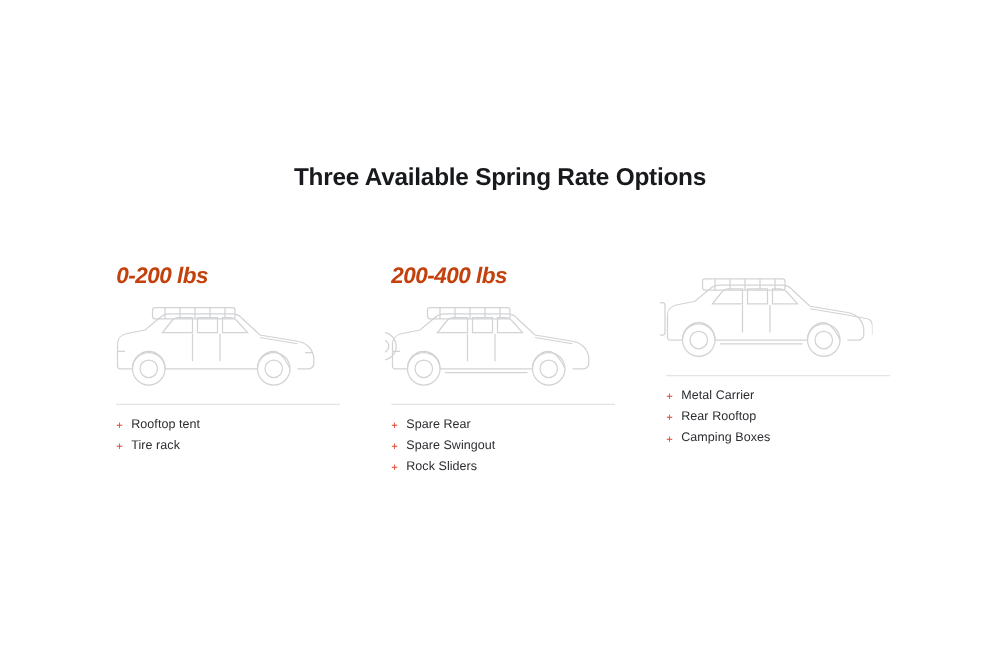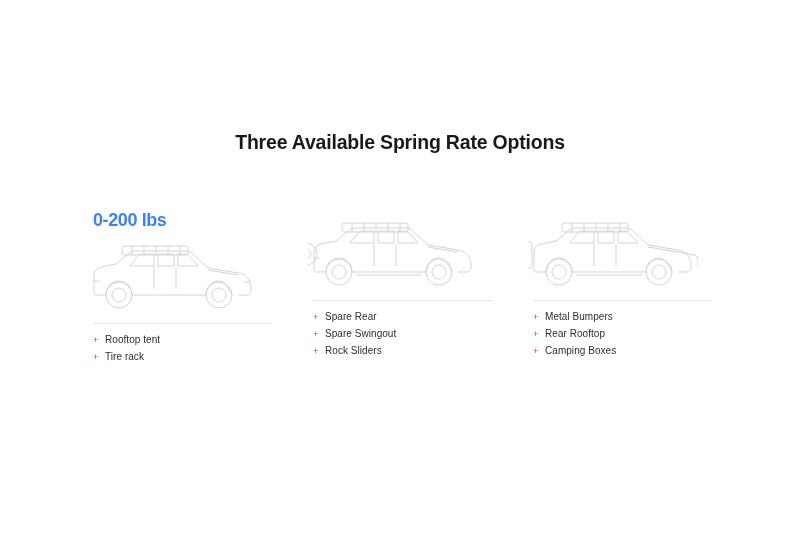--- a/index.html
+++ b/index.html
@@ -42,22 +42,23 @@
   }
   .col {
     width: 220px;
     box-sizing: border-box;
     padding-right: 14px;
   }
   .col-title {
     font-size: 18px;
     font-weight: bold;
     letter-spacing: -0.4px;
-    color: #3b82f6;
+    color: #c2410c;
     margin: 0 0 6px 13px;
+    font-style: italic;
   }
   .vehicle {
     height: 80px;
     margin-left: 8px;
     margin-top: 4px;
   }
   .vehicle svg {
     display: block;
   }
   .divider {
@@ -138,20 +139,70 @@
       </div>
       <div class="divider"></div>
       <ul class="feature-list">
         <li class="feature-item">
           <span class="plus">+</span>
           <span class="feature-label">Rooftop tent</span>
         </li>
         <li class="feature-item">
           <span class="plus">+</span>
           <span class="feature-label">Tire rack</span>
+        </li>
+      </ul>
+    </div>
+
+    <div class="col">
+      <div class="col-title">200-400 lbs</div>
+      <div class="vehicle">
+        <svg width="170" height="78" viewBox="0 0 170 78" fill="none" stroke="#d2d3d5" stroke-width="1">
+          <rect x="34" y="9" width="66" height="9" rx="2"></rect>
+          <line x1="44" y1="9" x2="44" y2="18"></line>
+          <line x1="56" y1="9" x2="56" y2="18"></line>
+          <line x1="68" y1="9" x2="68" y2="18"></line>
+          <line x1="80" y1="9" x2="80" y2="18"></line>
+          <line x1="92" y1="9" x2="92" y2="18"></line>
+          <path d="M6 52 L6 38 C6 34 9 31 13 30 L28 27 L40 17 C42 15 45 14 48 14 L97 14 C101 14 104 15 106 18 L120 31 L150 36 C157 37 162 42 163 49 L163 54 C163 56 161 58 159 58 L150 58"></path>
+          <path d="M6 52 L6 56 C6 57 7 58 8 58 L18 58"></path>
+          <line x1="44" y1="58" x2="118" y2="58"></line>
+          <path d="M42 29 L50 19 C51 18 52 17 54 17 L66 17 L66 29 Z"></path>
+          <path d="M70 17 L86 17 L86 29 L70 29 Z"></path>
+          <path d="M90 17 L96 17 C98 17 100 18 101 19 L110 29 L90 29 Z"></path>
+          <line x1="66" y1="30" x2="66" y2="52"></line>
+          <line x1="88" y1="30" x2="88" y2="52"></line>
+          <path d="M120 33 L150 38"></path>
+          <circle cx="31" cy="58" r="13"></circle>
+          <circle cx="31" cy="58" r="7"></circle>
+          <circle cx="131" cy="58" r="13"></circle>
+          <circle cx="131" cy="58" r="7"></circle>
+          <path d="M18 58 C18 50 24 44 31 44 C38 44 44 50 44 58"></path>
+          <path d="M118 58 C118 50 124 44 131 44 C138 44 144 58 144 58"></path>
+
+          <circle cx="-2" cy="40" r="11"></circle>
+          <circle cx="-2" cy="40" r="5"></circle>
+
+          <line x1="48" y1="61" x2="114" y2="61"></line>
+          <line x1="6" y1="44" x2="12" y2="44"></line>
+        </svg>
+      </div>
+      <div class="divider"></div>
+      <ul class="feature-list">
+        <li class="feature-item">
+          <span class="plus">+</span>
+          <span class="feature-label">Spare Rear</span>
+        </li>
+        <li class="feature-item">
+          <span class="plus">+</span>
+          <span class="feature-label">Spare Swingout</span>
+        </li>
+        <li class="feature-item">
+          <span class="plus">+</span>
+          <span class="feature-label">Rock Sliders</span>
         </li>
       </ul>
     </div>
 
     <div class="col">
       <div class="vehicle">
         <svg width="170" height="78" viewBox="0 0 170 78" fill="none" stroke="#d2d3d5" stroke-width="1">
           <rect x="34" y="9" width="66" height="9" rx="2"></rect>
           <line x1="44" y1="9" x2="44" y2="18"></line>
           <line x1="56" y1="9" x2="56" y2="18"></line>
@@ -167,80 +218,31 @@
           <line x1="66" y1="30" x2="66" y2="52"></line>
           <line x1="88" y1="30" x2="88" y2="52"></line>
           <path d="M120 33 L150 38"></path>
           <circle cx="31" cy="58" r="13"></circle>
           <circle cx="31" cy="58" r="7"></circle>
           <circle cx="131" cy="58" r="13"></circle>
           <circle cx="131" cy="58" r="7"></circle>
           <path d="M18 58 C18 50 24 44 31 44 C38 44 44 50 44 58"></path>
           <path d="M118 58 C118 50 124 44 131 44 C138 44 144 58 144 58"></path>
 
-          <circle cx="-2" cy="40" r="11"></circle>
-          <circle cx="-2" cy="40" r="5"></circle>
-
-          <line x1="48" y1="61" x2="114" y2="61"></line>
-          <line x1="6" y1="44" x2="12" y2="44"></line>
-        </svg>
-      </div>
-      <div class="divider"></div>
-      <ul class="feature-list">
-        <li class="feature-item">
-          <span class="plus">+</span>
-          <span class="feature-label">Spare Rear</span>
-        </li>
-        <li class="feature-item">
-          <span class="plus">+</span>
-          <span class="feature-label">Spare Swingout</span>
-        </li>
-        <li class="feature-item">
-          <span class="plus">+</span>
-          <span class="feature-label">Rock Sliders</span>
-        </li>
-      </ul>
-    </div>
-
-    <div class="col">
-      <div class="vehicle">
-        <svg width="170" height="78" viewBox="0 0 170 78" fill="none" stroke="#d2d3d5" stroke-width="1">
-          <rect x="34" y="9" width="66" height="9" rx="2"></rect>
-          <line x1="44" y1="9" x2="44" y2="18"></line>
-          <line x1="56" y1="9" x2="56" y2="18"></line>
-          <line x1="68" y1="9" x2="68" y2="18"></line>
-          <line x1="80" y1="9" x2="80" y2="18"></line>
-          <line x1="92" y1="9" x2="92" y2="18"></line>
-          <path d="M6 52 L6 38 C6 34 9 31 13 30 L28 27 L40 17 C42 15 45 14 48 14 L97 14 C101 14 104 15 106 18 L120 31 L150 36 C157 37 162 42 163 49 L163 54 C163 56 161 58 159 58 L150 58"></path>
-          <path d="M6 52 L6 56 C6 57 7 58 8 58 L18 58"></path>
-          <line x1="44" y1="58" x2="118" y2="58"></line>
-          <path d="M42 29 L50 19 C51 18 52 17 54 17 L66 17 L66 29 Z"></path>
-          <path d="M70 17 L86 17 L86 29 L70 29 Z"></path>
-          <path d="M90 17 L96 17 C98 17 100 18 101 19 L110 29 L90 29 Z"></path>
-          <line x1="66" y1="30" x2="66" y2="52"></line>
-          <line x1="88" y1="30" x2="88" y2="52"></line>
-          <path d="M120 33 L150 38"></path>
-          <circle cx="31" cy="58" r="13"></circle>
-          <circle cx="31" cy="58" r="7"></circle>
-          <circle cx="131" cy="58" r="13"></circle>
-          <circle cx="131" cy="58" r="7"></circle>
-          <path d="M18 58 C18 50 24 44 31 44 C38 44 44 50 44 58"></path>
-          <path d="M118 58 C118 50 124 44 131 44 C138 44 144 58 144 58"></path>
-
           <rect x="-14" y="28" width="18" height="26" rx="2"></rect>
 
           <path d="M150 38 L166 41 C169 42 170 44 170 47 L170 54"></path>
           <line x1="48" y1="61" x2="114" y2="61"></line>
         </svg>
       </div>
       <div class="divider"></div>
       <ul class="feature-list">
         <li class="feature-item">
           <span class="plus">+</span>
-          <span class="feature-label">Metal Bumpers</span>
+          <span class="feature-label">Metal Carrier</span>
         </li>
         <li class="feature-item">
           <span class="plus">+</span>
           <span class="feature-label">Rear Rooftop</span>
         </li>
         <li class="feature-item">
           <span class="plus">+</span>
           <span class="feature-label">Camping Boxes</span>
         </li>
       </ul>

